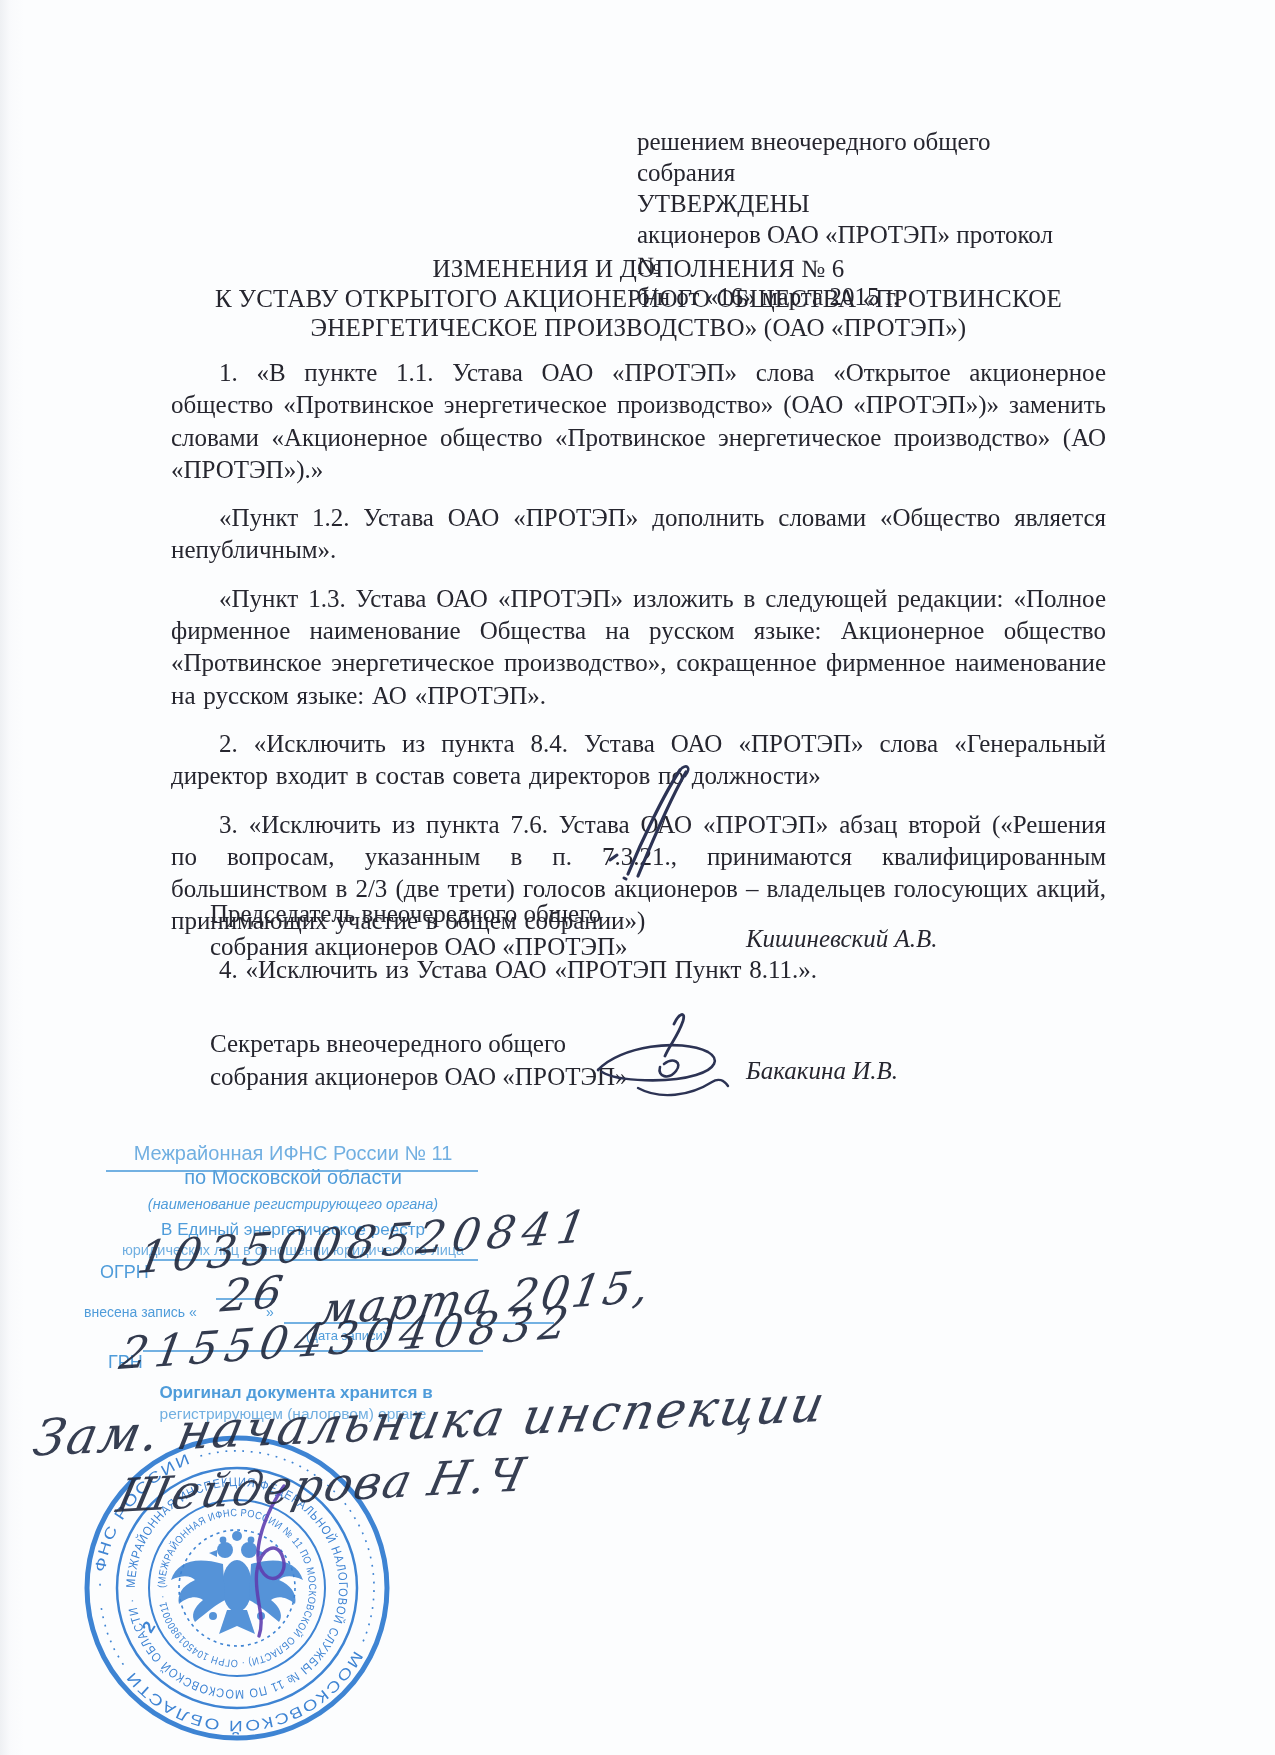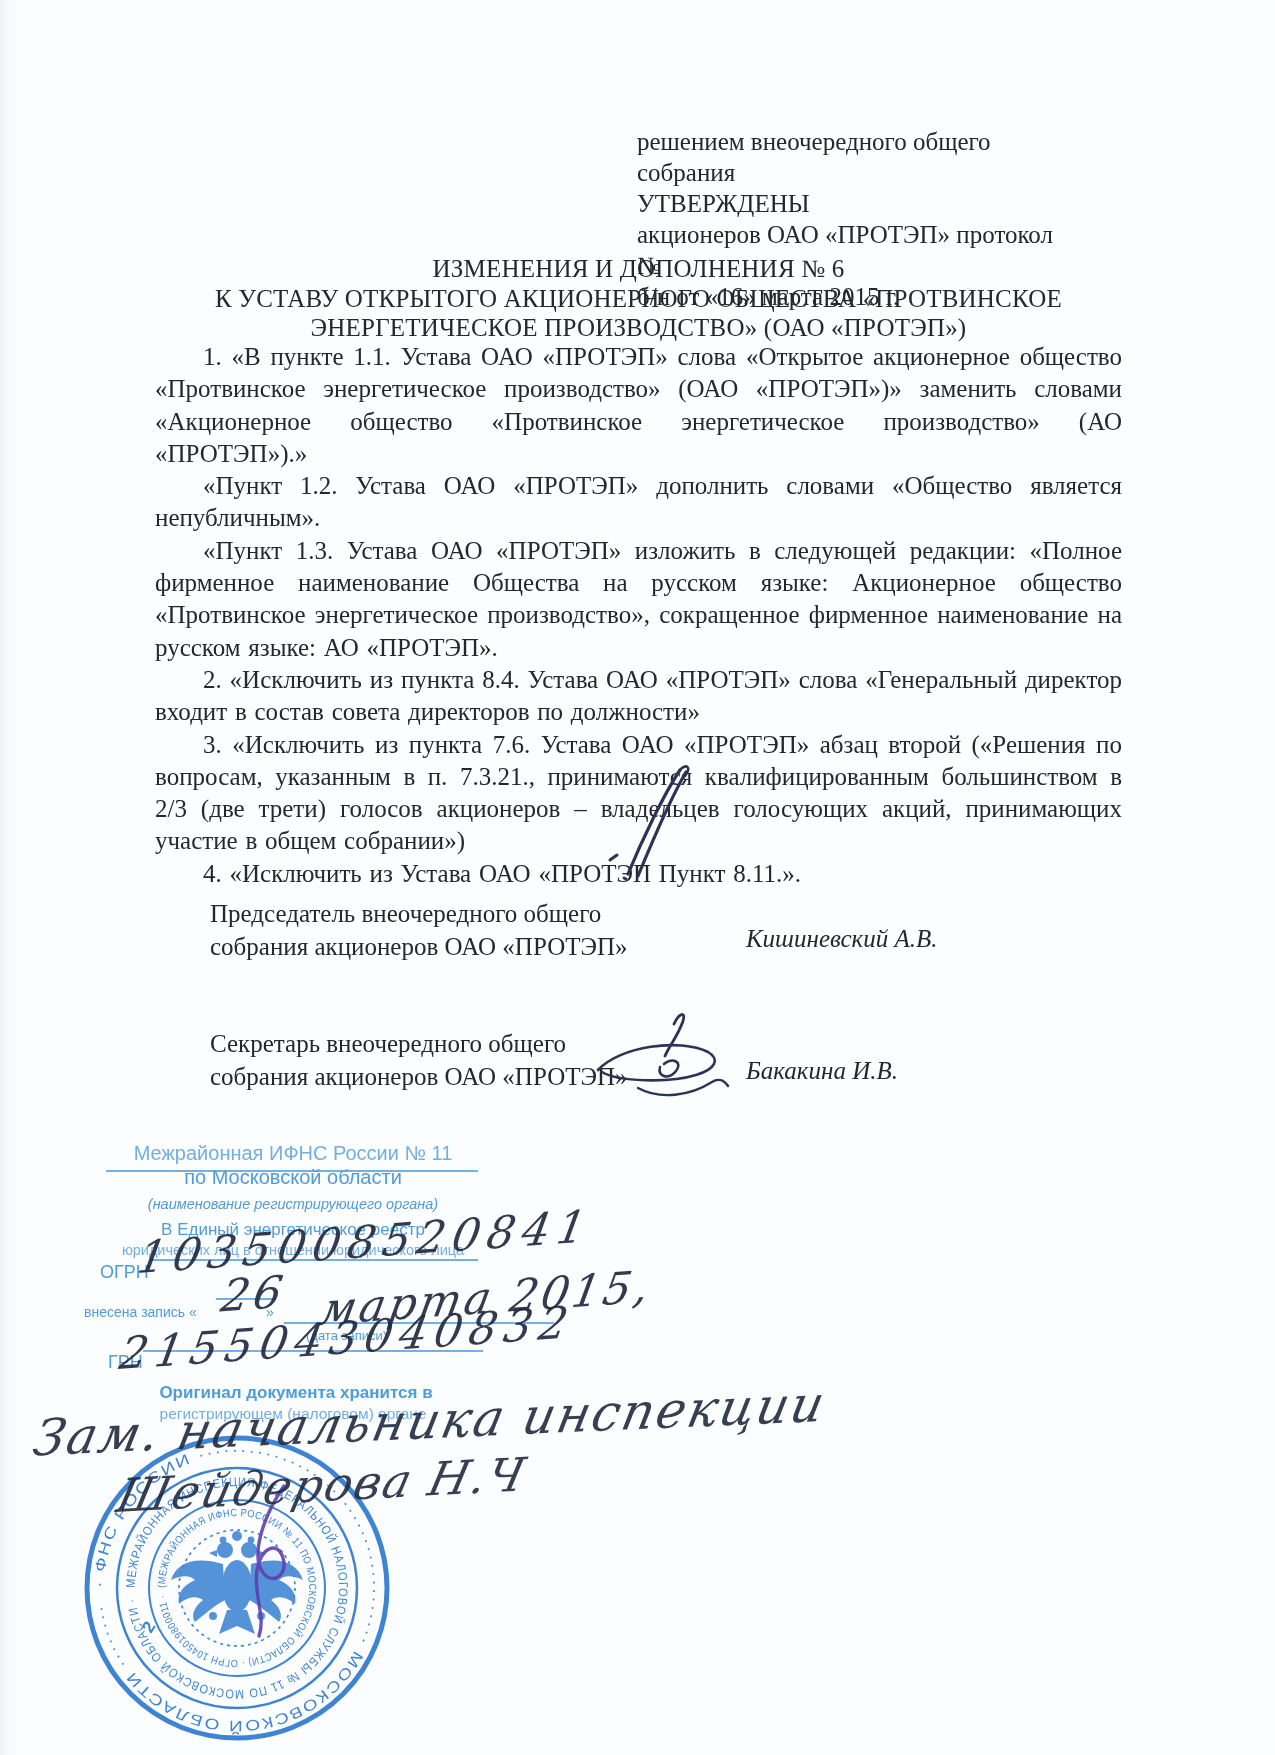--- a/index.html
+++ b/index.html
@@ -9,21 +9,21 @@
       linear-gradient(90deg,#eef0f3 0px,#f9fafc 10px,#fcfdfe 24px),
       #fcfdfe;
     font-family:"Liberation Serif", serif;
     color:#26262f;
   }
   .abs{position:absolute;}
   
   .approval{left:637px; top:126px; width:420px; font-size:25px; line-height:31px;}
   .doc-title{left:155px; top:254px; width:967px; text-align:center; font-size:25px; line-height:29.5px; letter-spacing:.2px;}
   .body-text{left:155px; top:341px; width:967px; font-size:25px; line-height:32.3px; text-align:justify;}
-  .body-text p{margin:0; text-indent:48px; word-spacing:1.5px;}
+  .body-text p{margin:16px; text-indent:48px; word-spacing:1.5px;}
   .sig-label{width:480px; font-size:25px; line-height:33px;}
   .sig-name{font-size:25px;font-style:italic;}
   
   .reg-stamp{left:88px; top:1140px; width:500px; height:300px;
     font-family:"Liberation Sans", sans-serif; color:#4f9cda;}
   .reg-stamp .c{position:absolute; white-space:nowrap;}
   .st-line{position:absolute; border-bottom:2px solid #5aa3dd; opacity:.85;}
   .faded{opacity:.8;}
   
   .hw{position:absolute; font-family:"DejaVu Serif", serif; font-style:italic;

